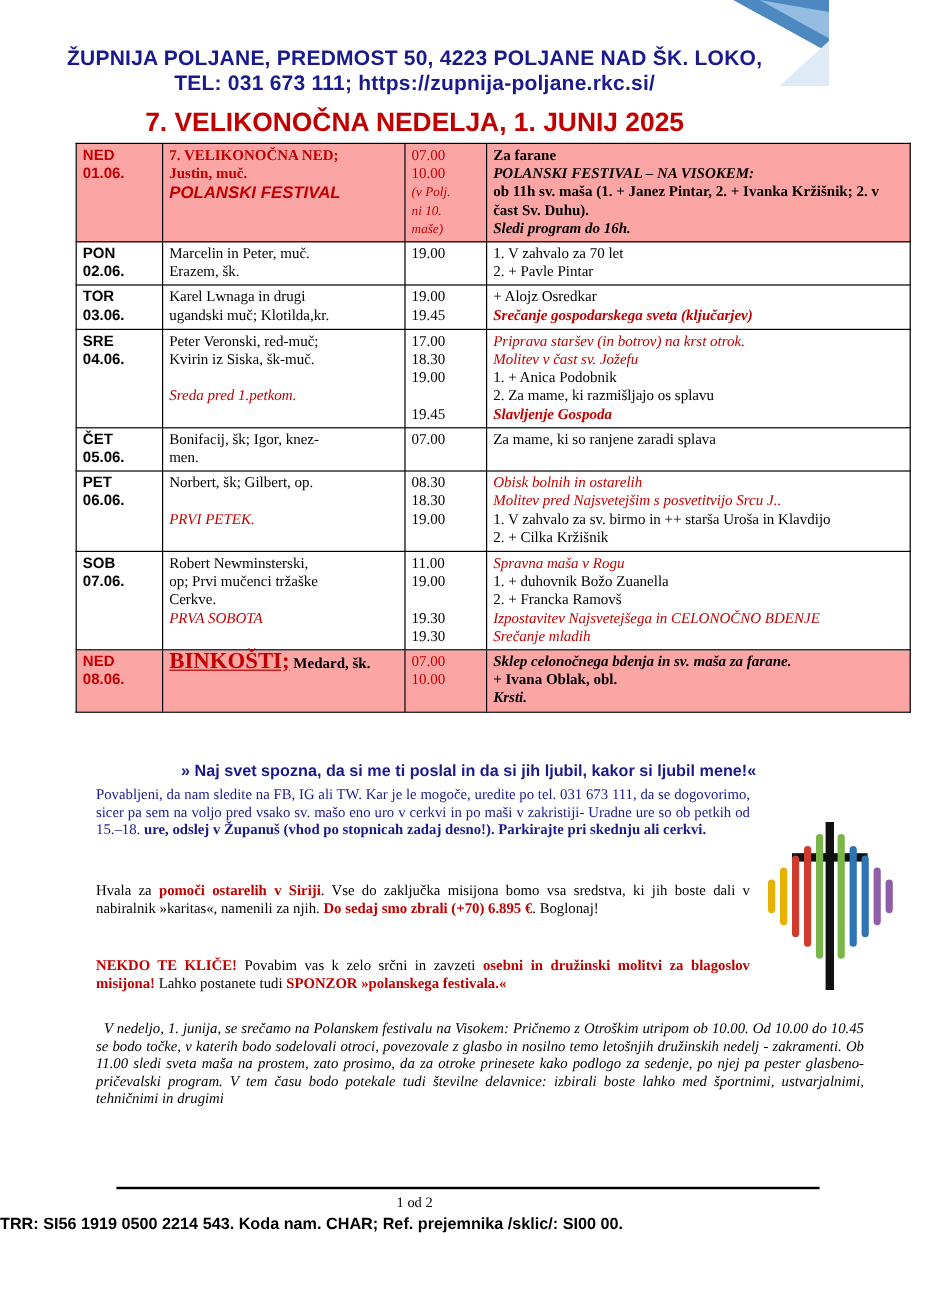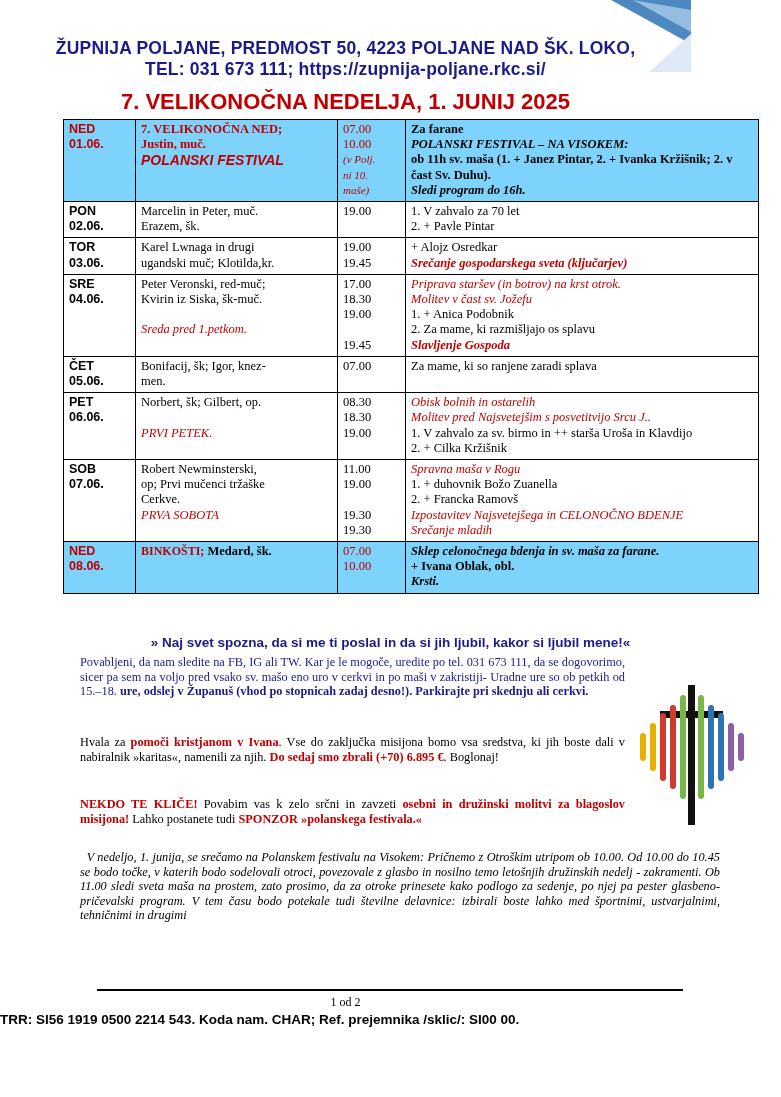--- a/index.html
+++ b/index.html
@@ -51,22 +51,22 @@
   }
   td.c-day{width:62px;font-family:"Liberation Sans",sans-serif;font-weight:bold;font-size:12.5px;}
   td.c-saint{width:192px;}
   td.c-time{width:58px;}
   td.c-int{width:343px;}
   .red{color:#c00000;}
   .redbig{color:#c00000;font-weight:bold;}
   .bold{font-weight:bold;}
   .ital{font-style:italic;}
   .bi{font-weight:bold;font-style:italic;}
-  .rowlight td{background:#7dd3fc;}
-  .big{font-size:12px;}
+  .rowlight td{background:#fca5a5;}
+  .big{font-size:19px;text-decoration:underline;}
   .festival{font-family:"Liberation Sans",sans-serif;font-weight:bold;font-style:italic;color:#c00000;font-size:14px;line-height:17px;}
   .small{font-size:11px;line-height:13px;}
   .indent{display:block;padding-left:14px;text-indent:-14px;}
 
   
   .quote{
     position:absolute;left:63px;top:635px;width:655px;text-align:center;
     font-family:"Liberation Sans",sans-serif;font-weight:bold;font-size:13.5px;color:#1a1a8c;
   }
   .para{
@@ -302,21 +302,21 @@
     </tbody>
   </table>
 
   <div class="quote">» Naj svet spozna, da si me ti poslal in da si jih ljubil, kakor si ljubil mene!«</div>
 
   <div class="para p1">
     <span>Povabljeni, da nam sledite na FB, IG ali TW. Kar je le mogoče, uredite po tel. 031 673 111, da se dogovorimo, sicer pa sem na voljo pred vsako sv. mašo eno uro v cerkvi in po maši v zakristiji- Uradne ure so ob petkih od 15.–18. </span><span class="b">ure, odslej v Županuš (vhod po stopnicah zadaj desno!). Parkirajte pri skednju ali cerkvi.</span>
   </div>
 
   <div class="para p2">
-    <span>Hvala za </span><span class="redb">pomoči kristjanom v Ivana</span><span>. Vse do zaključka misijona bomo vsa sredstva, ki jih boste dali v nabiralnik »karitas«, namenili za njih. </span><span class="redb">Do sedaj smo zbrali  (+70) 6.895 €</span><span>. Boglonaj!</span>
+    <span>Hvala za </span><span class="redb">pomoči ostarelih v Siriji</span><span>. Vse do zaključka misijona bomo vsa sredstva, ki jih boste dali v nabiralnik »karitas«, namenili za njih. </span><span class="redb">Do sedaj smo zbrali  (+70) 6.895 €</span><span>. Boglonaj!</span>
   </div>
 
   <div class="para p3">
     <span class="redb">NEKDO TE KLIČE!</span><span> Povabim vas k zelo srčni in zavzeti </span><span class="redb">osebni in družinski molitvi za blagoslov misijona!</span><span> Lahko postanete tudi </span><span class="redb">SPONZOR »polanskega festivala.«</span>
   </div>
 
   <div class="para p4 ital">
     &nbsp;&nbsp;<span>V nedeljo, 1. junija, se srečamo na Polanskem festivalu na Visokem: Pričnemo z Otroškim utripom ob 10.00. Od 10.00 do 10.45 se bodo točke, v katerih bodo sodelovali otroci, povezovale z glasbo in nosilno temo letošnjih družinskih nedelj - zakramenti. Ob 11.00 sledi sveta maša na prostem, zato prosimo, da za otroke prinesete kako podlogo za sedenje, po njej pa pester glasbeno-pričevalski program. V tem času bodo potekale tudi številne delavnice: izbirali boste lahko med športnimi, ustvarjalnimi, tehničnimi in drugimi</span>
   </div>
 

